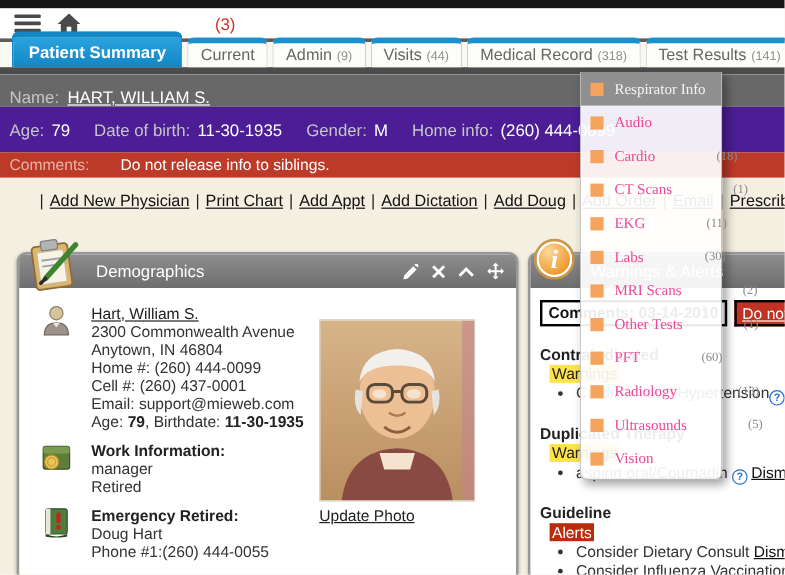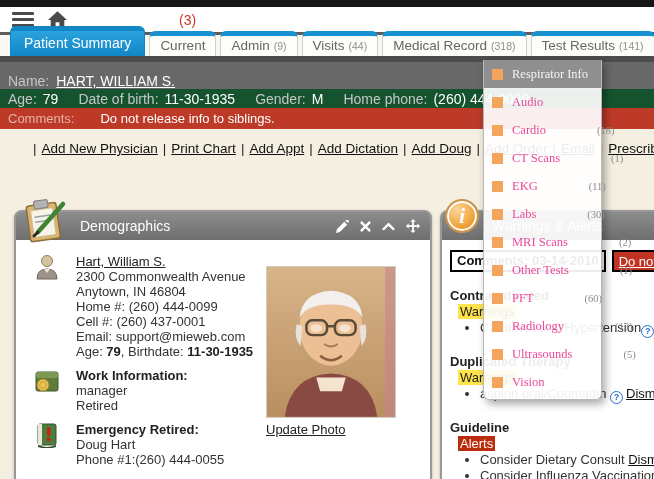--- a/index.html
+++ b/index.html
@@ -16,27 +16,27 @@
   .hamburger{width:22px;display:flex;flex-direction:column;gap:3px;cursor:pointer;}
   .hamburger span{display:block;height:3px;background:#4a4a4a;border-radius:1px;}
   .home{margin-left:14px;display:flex;align-items:center;cursor:pointer;}
   .topbar-title{margin-left:16px;font-size:18px;color:#5a5a5a;margin-top:48px;}
   .topbar-count{margin-left:5px;font-size:14px;color:#cf3527;}
 
   
   .tabbar{height:27px;background:#faf8f2;border-bottom:6px solid #4c4c4c;display:flex;align-items:flex-end;padding-left:10px;gap:4px;position:relative;z-index:1;}
   .tab{display:flex;align-items:baseline;background:#fdfdfa;border:1px solid #d2d0ca;border-bottom:none;border-top:5px solid var(--accent);border-radius:6px 6px 0 0;padding:2px 10px 3px;font-size:13.5px;color:#666;white-space:nowrap;cursor:pointer;}
   .tab .tab-count{font-size:10.5px;color:#8f8f8f;margin-left:4px;}
-  .tab.active{background:linear-gradient(#2ba3de,#1187c6);border-color:#1187c6;color:#fff;font-weight:normal;padding:4px 13px 5px;font-size:14px;}
+  .tab.active{background:linear-gradient(#2ba3de,#1187c6);border-color:#1187c6;color:#fff;font-weight:bold;padding:4px 13px 5px;font-size:14px;}
 
   
   .name-row{height:27px;background:#686868;display:flex;align-items:flex-end;padding-left:8px;font-size:14px;}
   .name-row .lbl{color:#c6c6c6;margin-right:7px;}
   .name-row a{color:#fff;text-decoration:underline;cursor:pointer;}
-  .info-row{height:19px;background:#14532d;display:flex;align-items:center;padding-left:8px;font-size:14px;}
+  .info-row{height:38px;background:#4c1d95;display:flex;align-items:center;padding-left:8px;font-size:14px;}
   .info-row .fld{margin-right:20px;white-space:nowrap;}
   .info-row .lbl{color:#c6c6c6;margin-right:6px;}
   .info-row .val{color:#fff;}
   .comments-row{height:21px;background:var(--bar-red);display:flex;align-items:center;padding-left:8px;font-size:13px;}
   .comments-row .lbl{color:#e5b3a7;margin-right:26px;}
   .comments-row .txt{color:#fff;}
 
   
   .actions{margin:12px 0 0 28px;font-size:13.5px;color:#222;white-space:nowrap;}
   .actions a{color:#111;text-decoration:underline;cursor:pointer;}
@@ -141,21 +141,21 @@
 
   <div class="name-row">
     <span class="lbl">Name:</span>
     <a>HART, WILLIAM S.</a>
   </div>
 
   <div class="info-row">
       <span class="fld"><span class="lbl">Age:</span><span class="val">79</span></span>
       <span class="fld"><span class="lbl">Date of birth:</span><span class="val">11-30-1935</span></span>
       <span class="fld"><span class="lbl">Gender:</span><span class="val">M</span></span>
-      <span class="fld"><span class="lbl">Home phone:</span><span class="val">(260) 444-0099</span></span>
+      <span class="fld"><span class="lbl">Home info:</span><span class="val">(260) 444-0099</span></span>
     </div>
 
   <div class="comments-row">
     <span class="lbl">Comments:</span>
     <span class="txt">Do not release info to siblings.</span>
   </div>
 
   <div class="actions"><span class="sep">|</span><a>Add New Physician</a><span class="sep">|</span><a>Print Chart</a><span class="sep">|</span><a>Add Appt</a><span class="sep">|</span><a>Add Dictation</a><span class="sep">|</span><a>Add Doug</a><span class="sep">|</span><a>Add Order</a><span class="sep">|</span><a>Email</a><span class="sep">|</span><a>Prescribe</a></div>
 
   <div class="panel" id="demo-panel">

